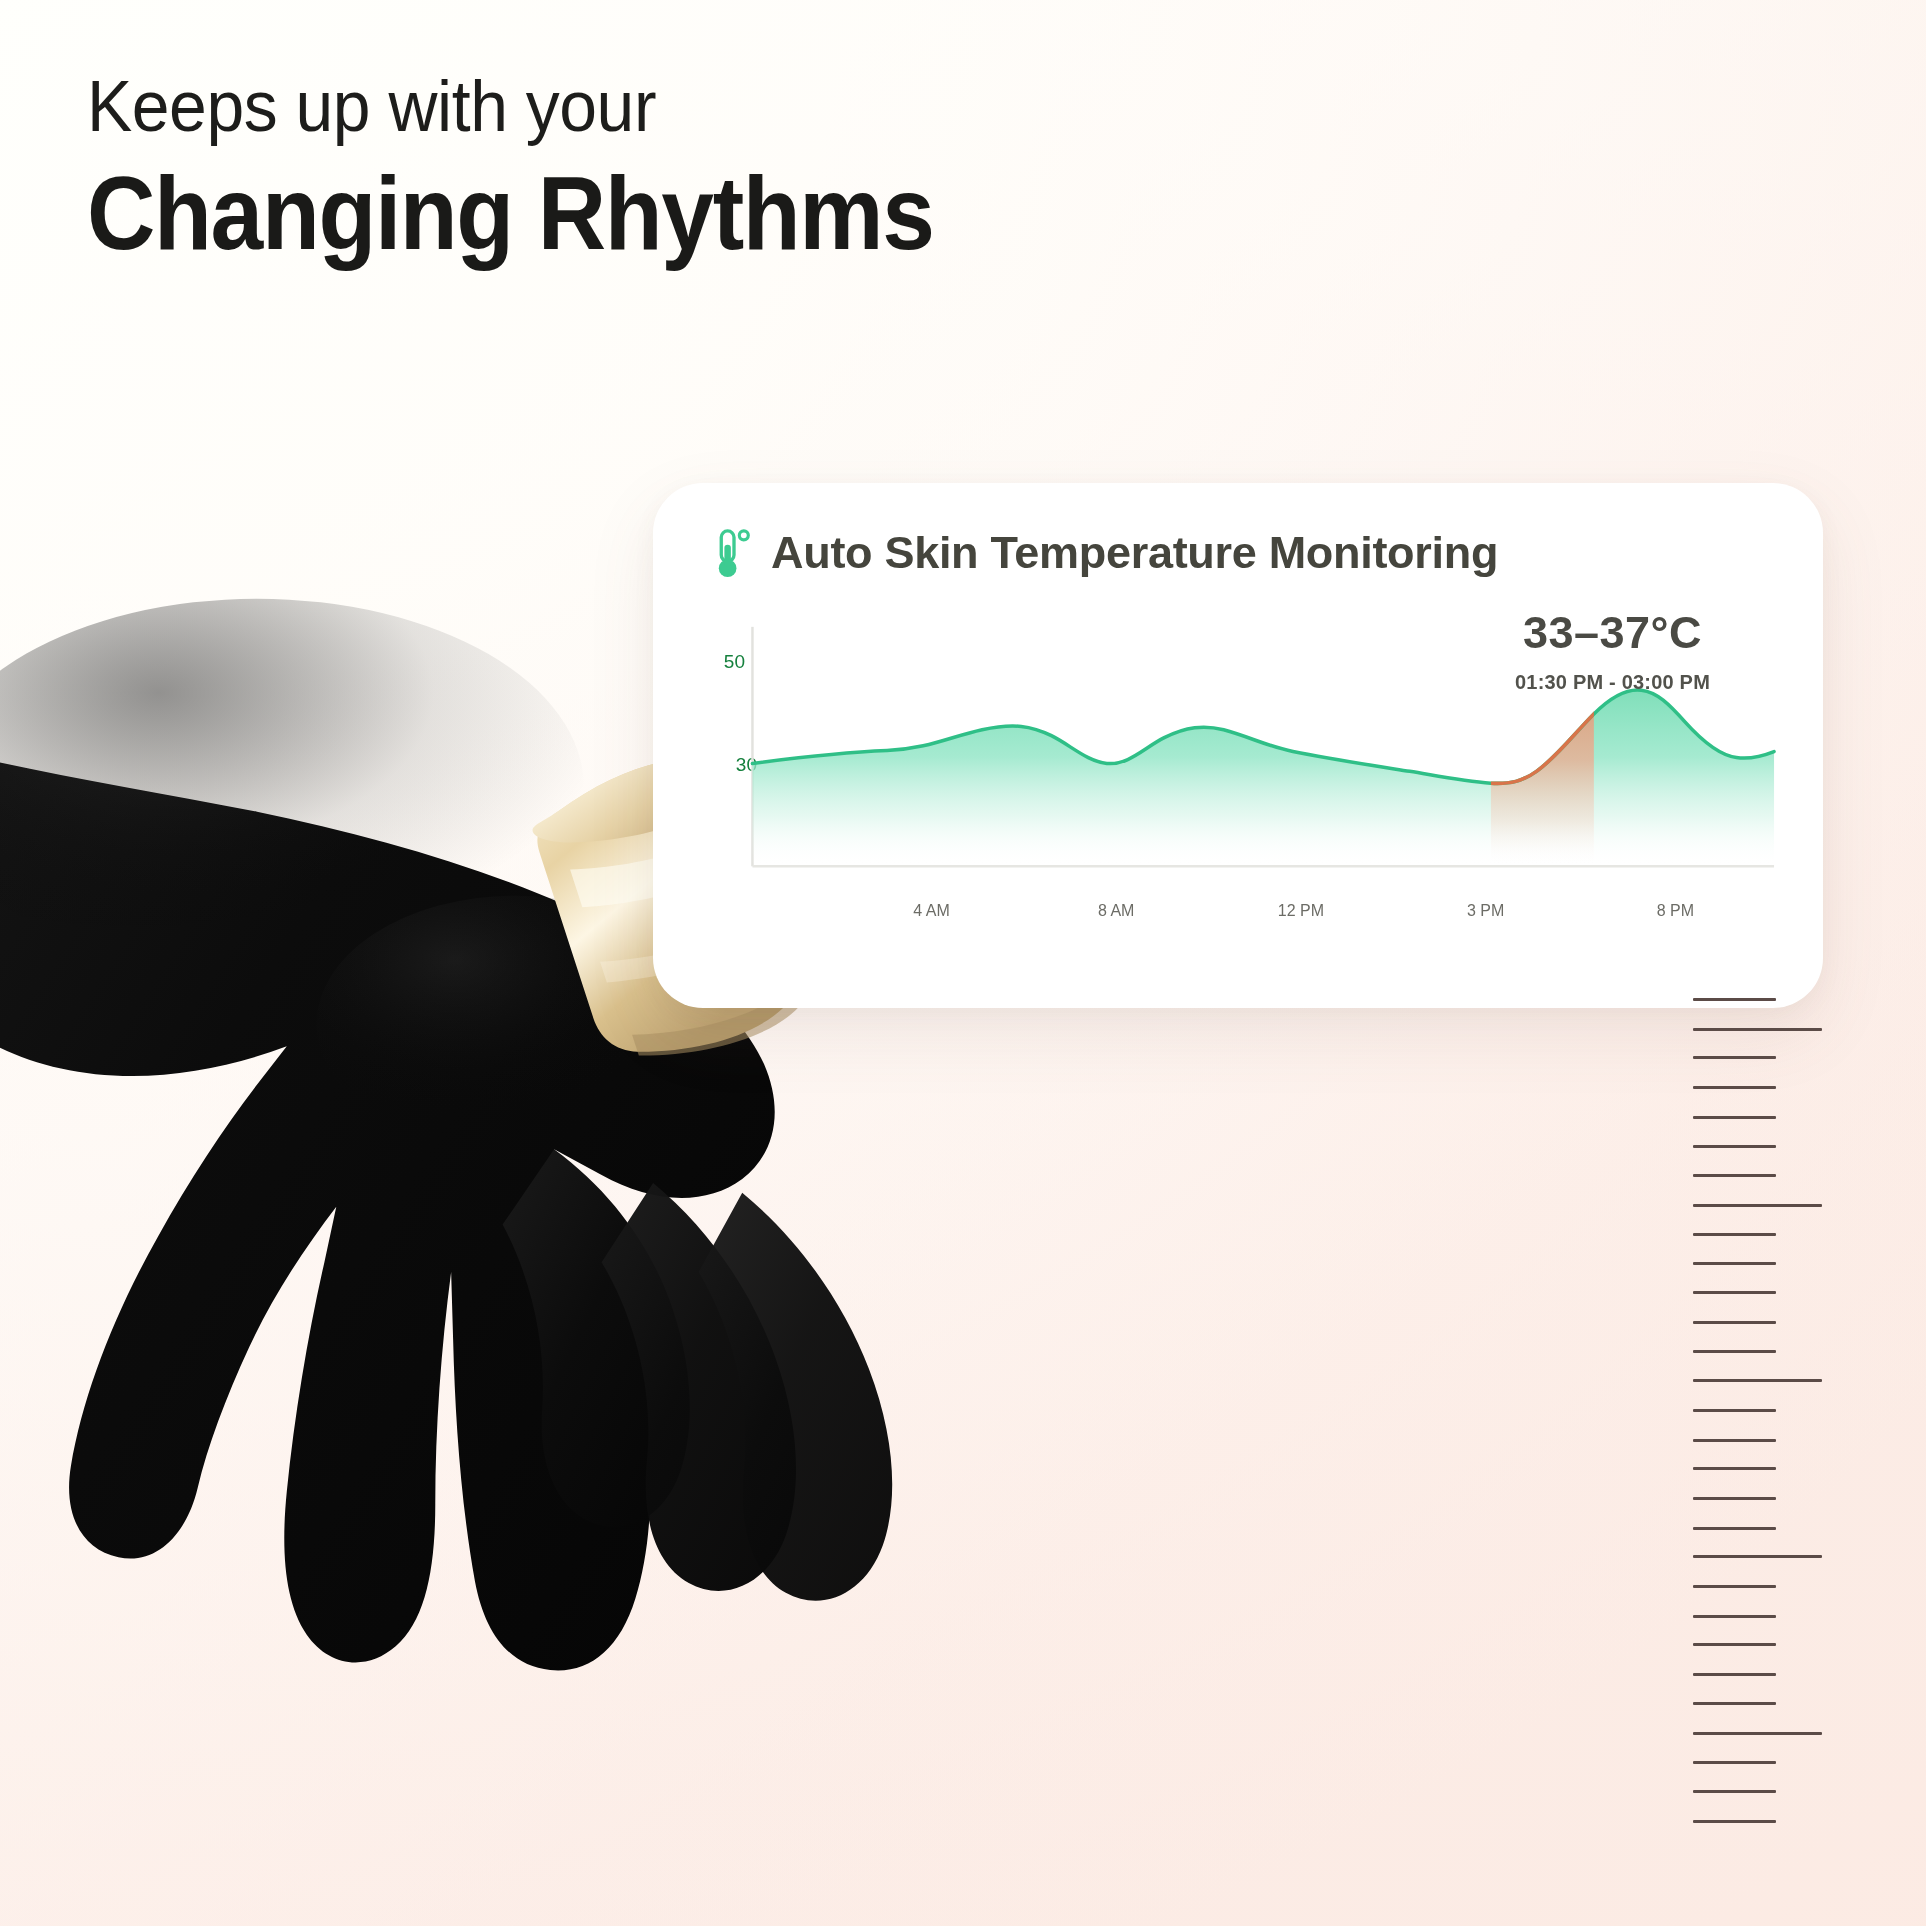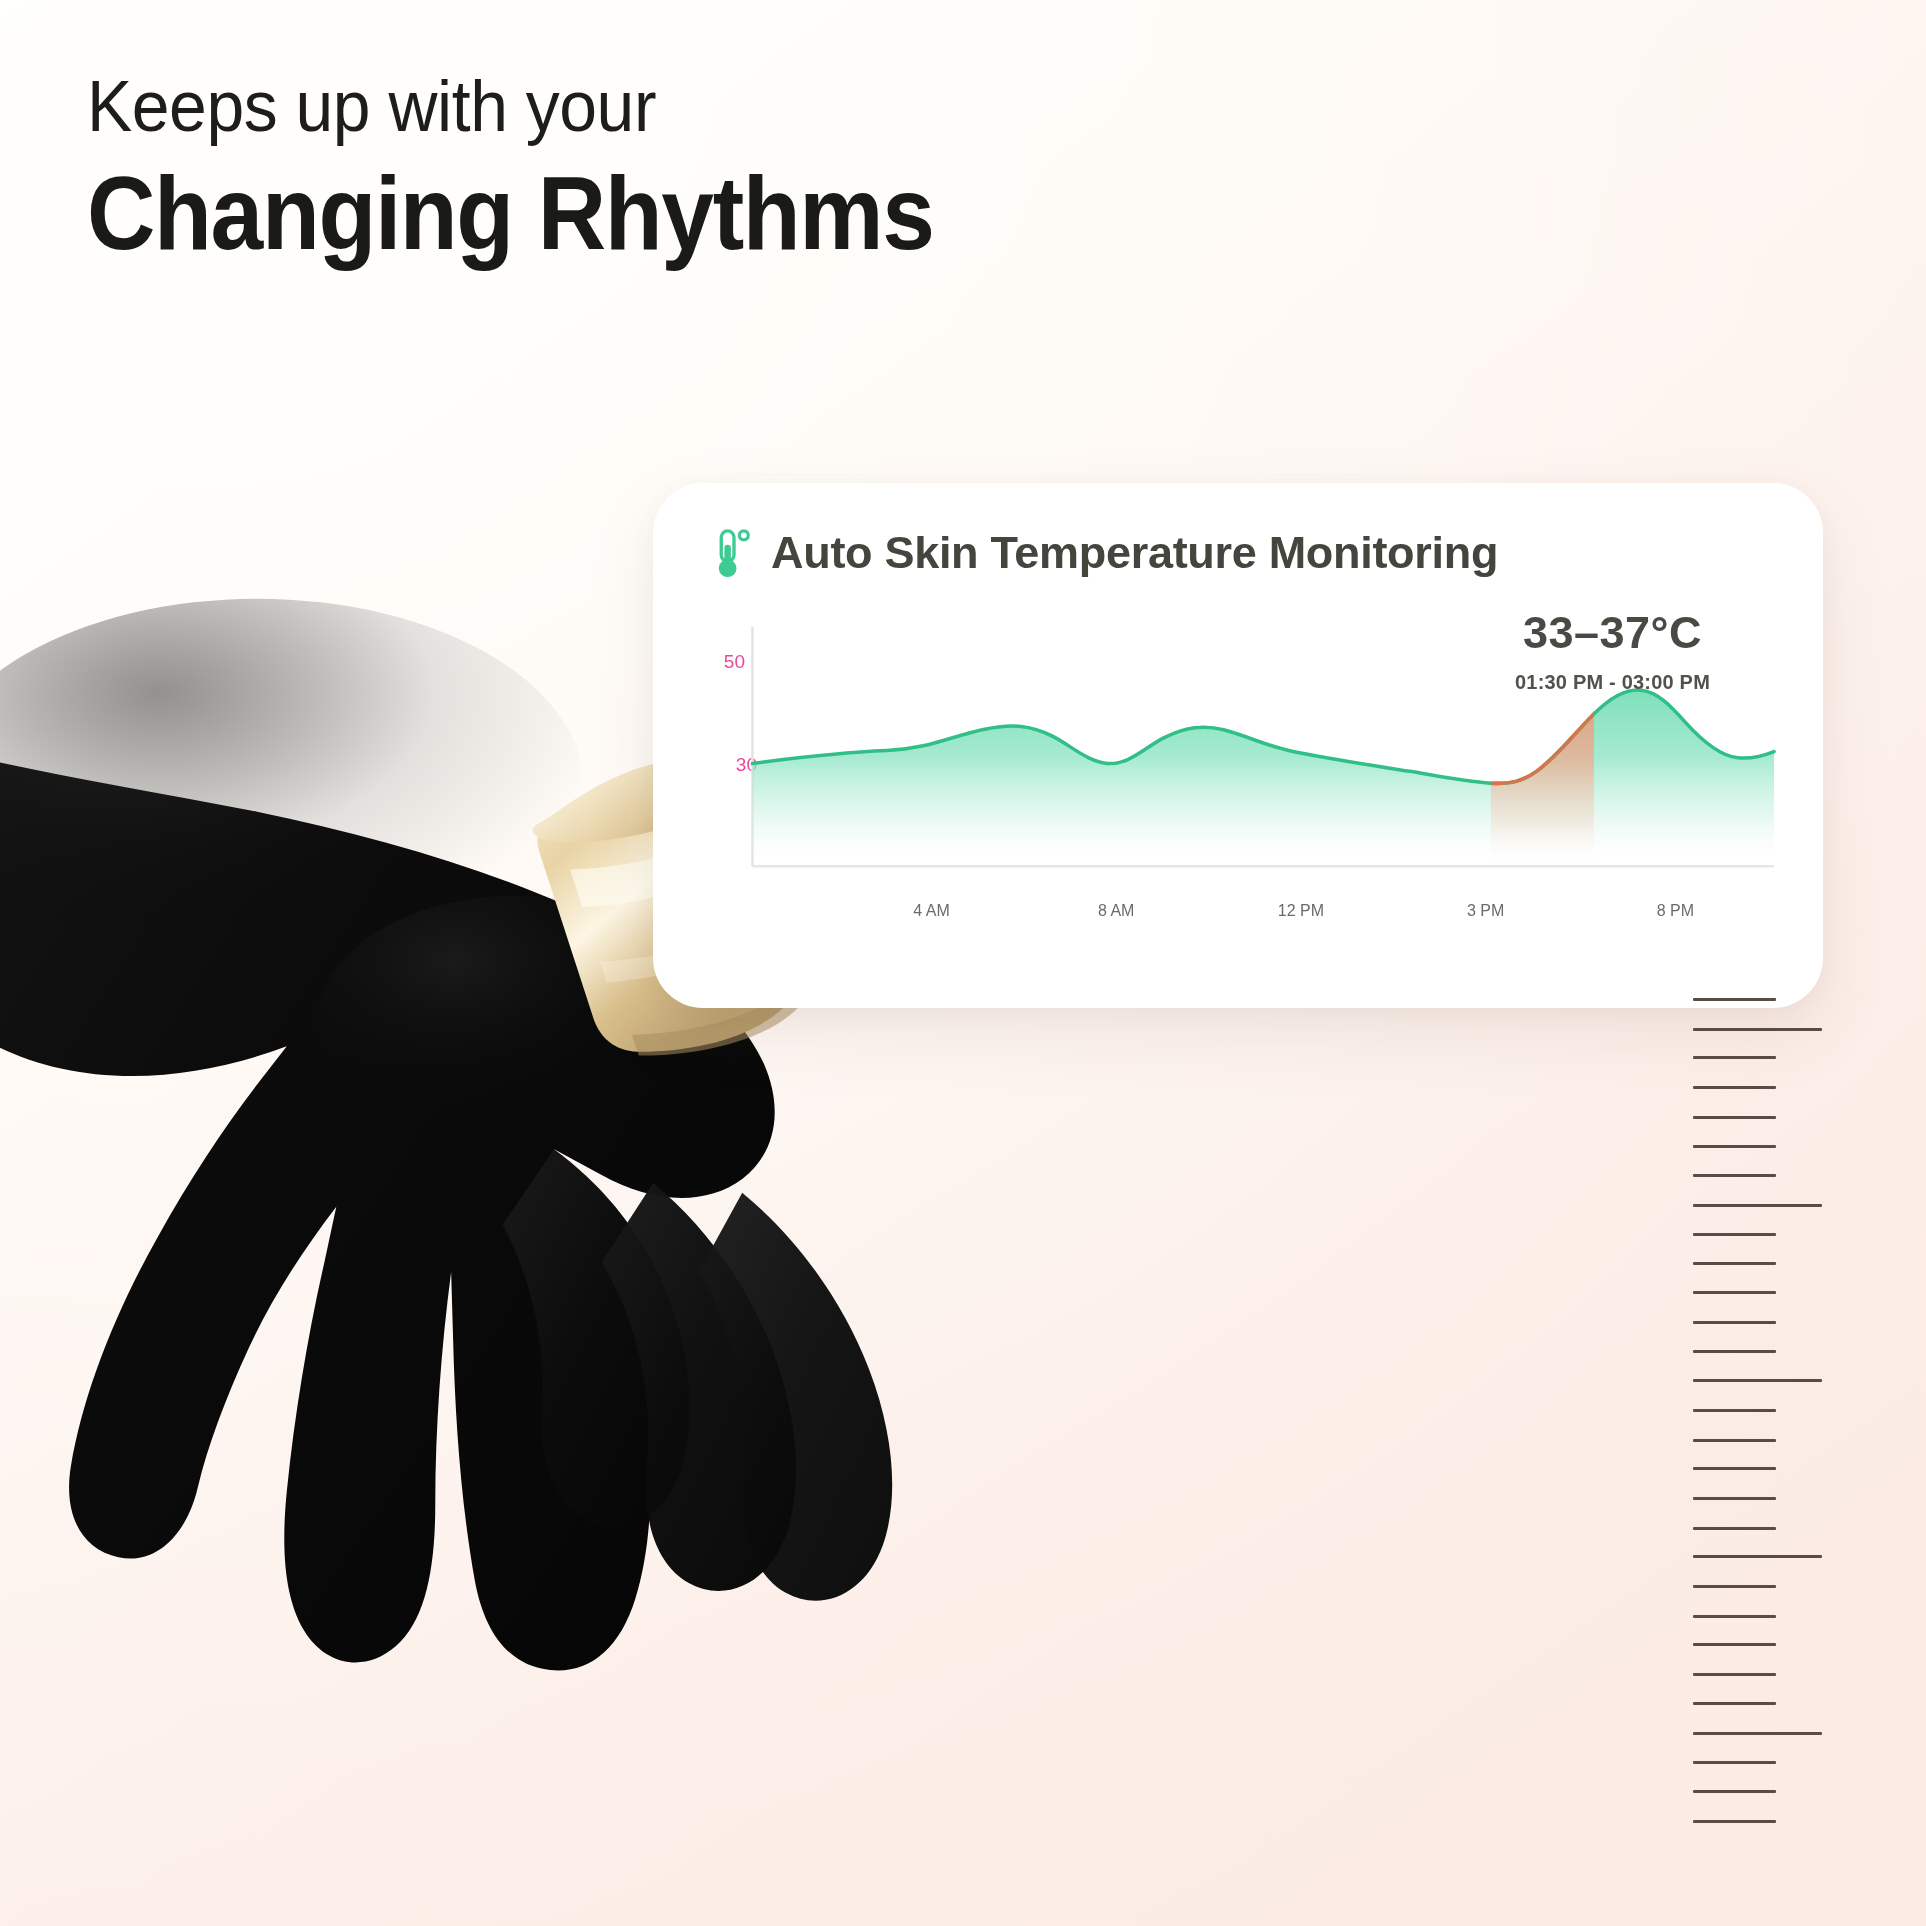--- a/index.html
+++ b/index.html
@@ -69,21 +69,21 @@
   }
 
   
   #chart-wrap {
     position:relative;
     margin-top:34px;
     height:327px;
   }
   #chart-svg { position:absolute; left:0; top:0; width:1079px; height:285px; }
   .ytick {
-    position:absolute; font-size:19px; color:#ec4899;
+    position:absolute; font-size:19px; color:#15803d;
     text-align:right; width:46px;
   }
   #ytick-top { left:0px; top:38px; }
   #ytick-bot { left:12px; top:141px; }
 
   #xaxis {
     position:absolute; left:53px; top:289px; width:1026px; height:34px;
   }
   .xtick {
     position:absolute; font-size:16px; color:#6c6c66;

